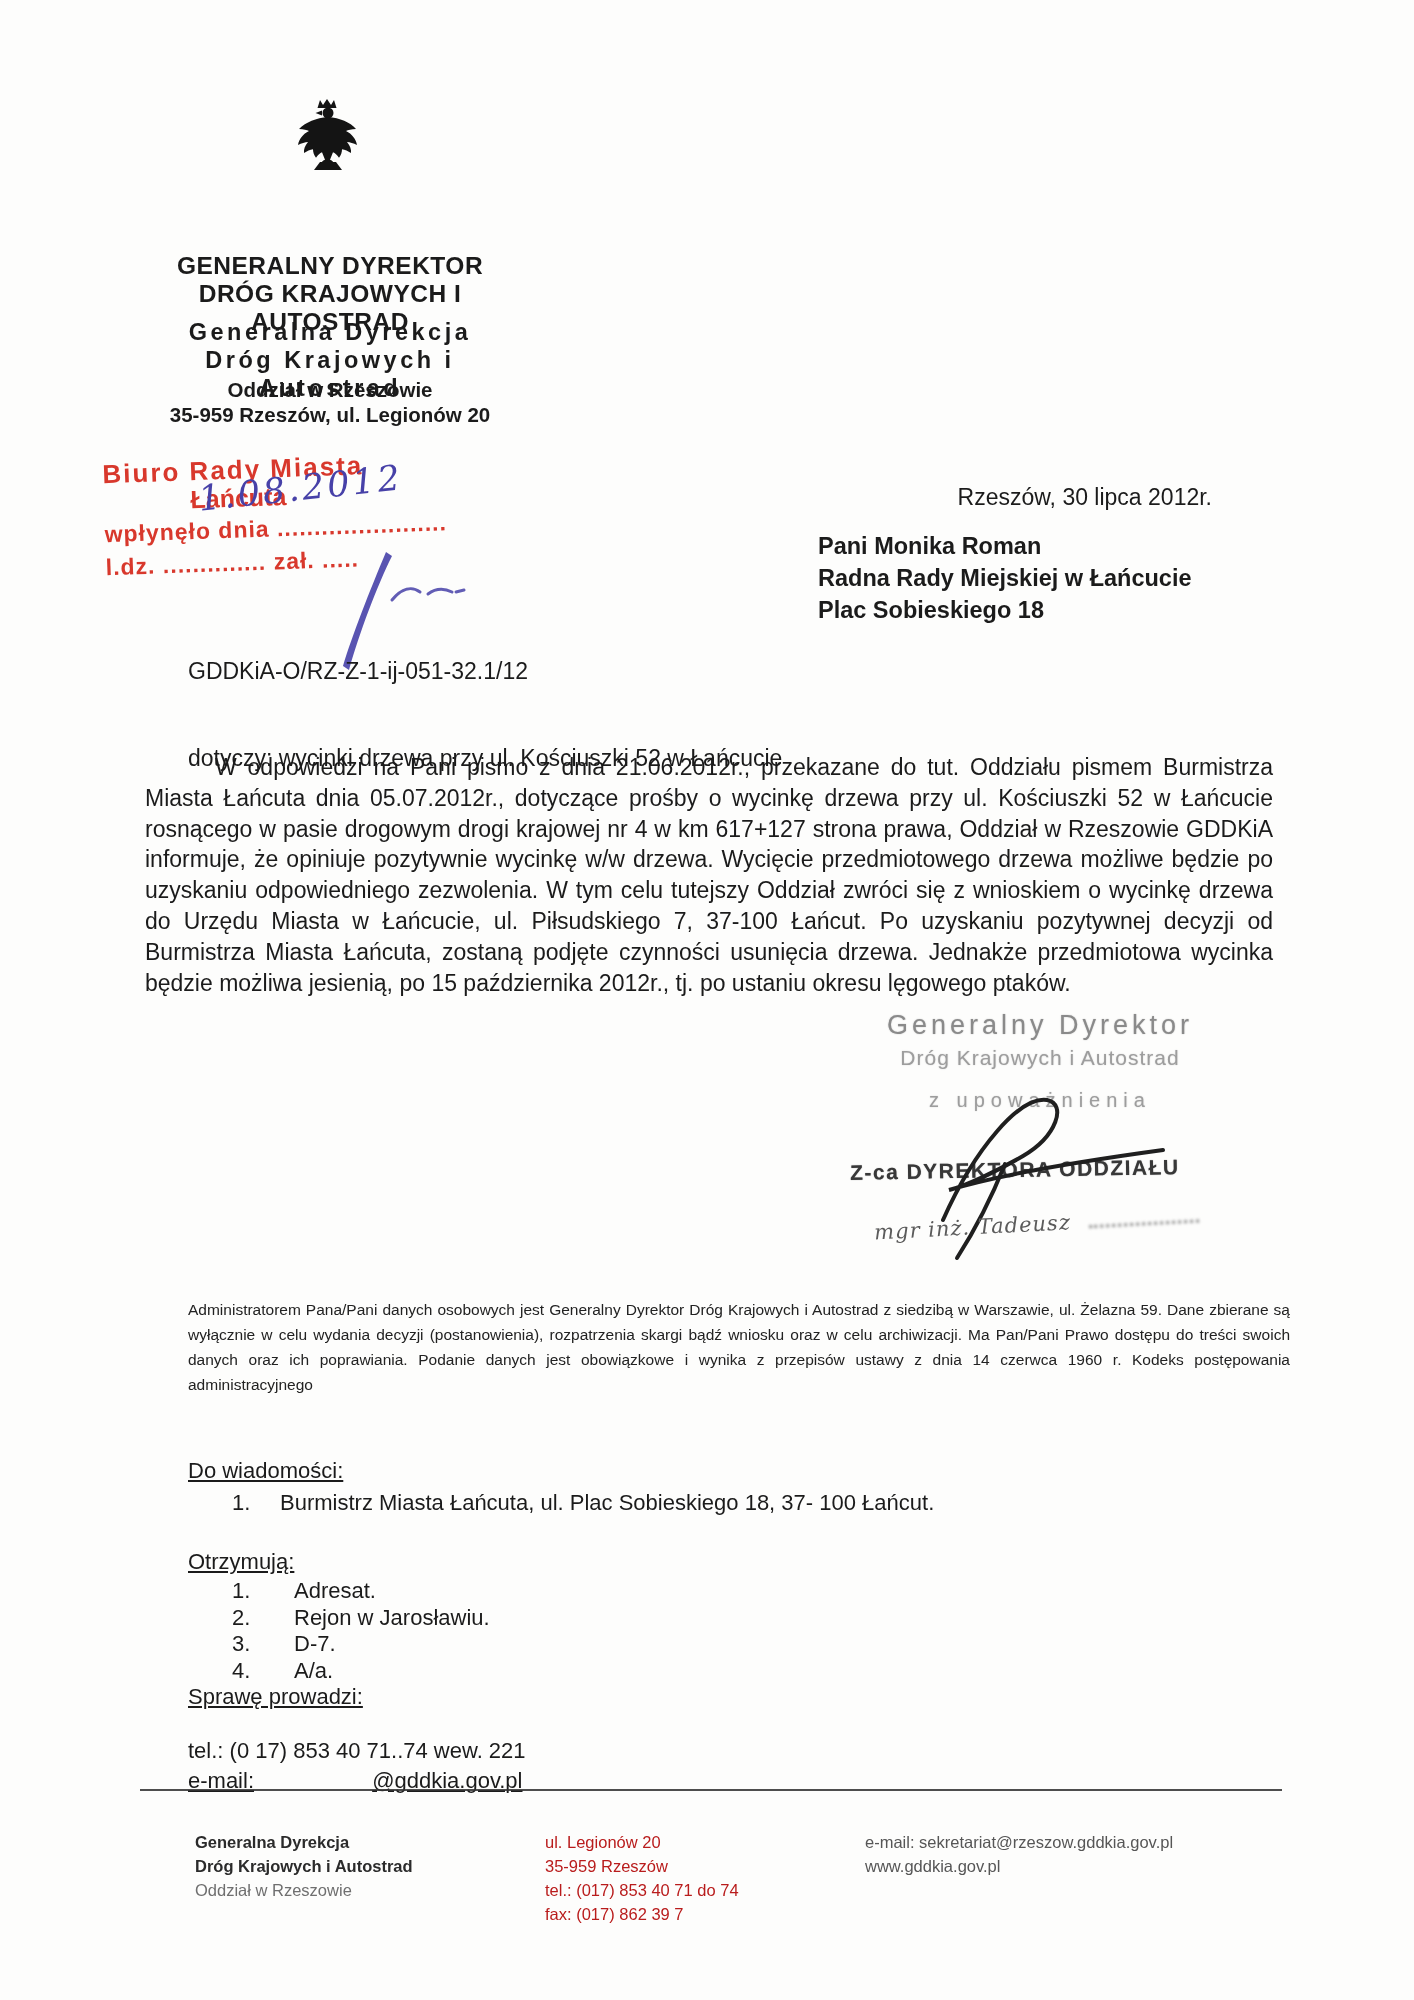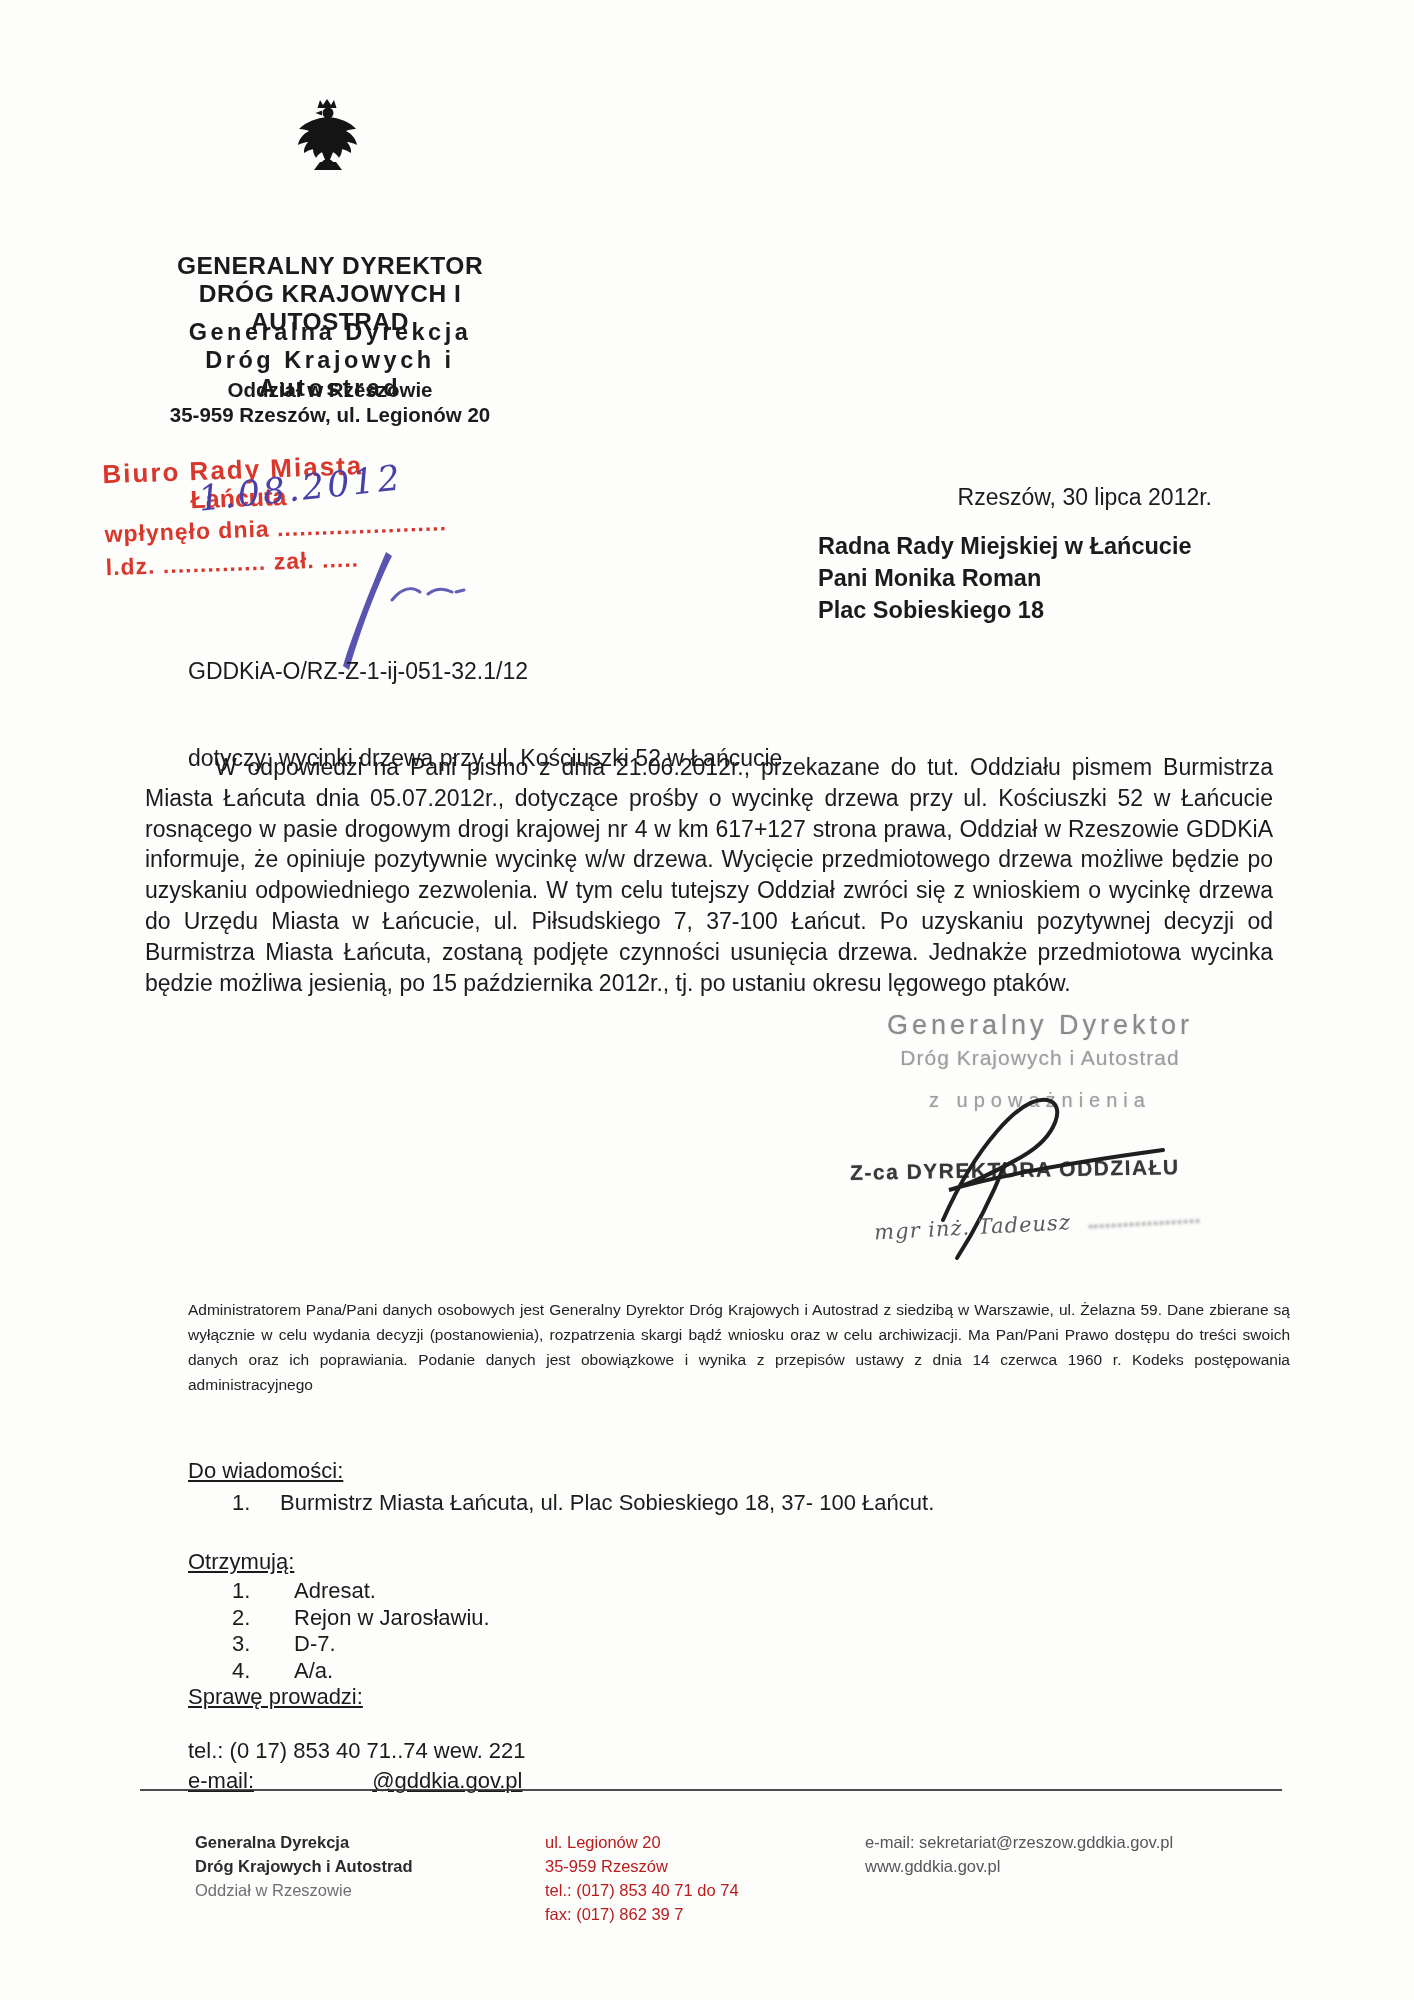--- a/index.html
+++ b/index.html
@@ -123,22 +123,22 @@
   </div>
   <div class="scribble-svg">
     <svg width="80" height="30" viewBox="0 0 80 30" xmlns="http://www.w3.org/2000/svg">
       <path d="M4 20 C14 8 24 6 32 12 M40 14 c8 -6 16 -6 24 -2 M68 12 l8 -2" stroke="#4741a8" stroke-width="3" fill="none" stroke-linecap="round" opacity="0.85"></path>
     </svg>
   </div>
 
   <div class="dateline">Rzeszów, 30 lipca 2012r.</div>
 
   <div class="recipient">
+    <div>Pani Monika Roman</div>
     <div>Radna Rady Miejskiej w Łańcucie</div>
-    <div>Pani Monika Roman</div>
     <div>Plac Sobieskiego 18</div>
   </div>
 
   <div class="ref">GDDKiA-O/RZ-Z-1-ij-051-32.1/12</div>
   <div class="subject">dotyczy: wycinki drzewa przy ul. Kościuszki 52 w Łańcucie</div>
 
   <div class="body-par">W odpowiedzi na Pani pismo z dnia 21.06.2012r., przekazane do tut. Oddziału pismem Burmistrza Miasta Łańcuta dnia 05.07.2012r., dotyczące prośby o wycinkę drzewa przy ul. Kościuszki 52 w Łańcucie rosnącego w pasie drogowym drogi krajowej nr 4 w km 617+127 strona prawa, Oddział w Rzeszowie GDDKiA informuje, że opiniuje pozytywnie wycinkę w/w drzewa. Wycięcie przedmiotowego drzewa możliwe będzie po uzyskaniu odpowiedniego zezwolenia. W tym celu tutejszy Oddział zwróci się z wnioskiem o wycinkę drzewa do Urzędu Miasta w Łańcucie, ul. Piłsudskiego 7, 37-100 Łańcut. Po uzyskaniu pozytywnej decyzji od Burmistrza Miasta Łańcuta, zostaną podjęte czynności usunięcia drzewa. Jednakże przedmiotowa wycinka będzie możliwa jesienią, po 15 października 2012r., tj. po ustaniu okresu lęgowego ptaków.</div>
 
   <div class="gd-stamp">
     <div class="g1">Generalny Dyrektor</div>

